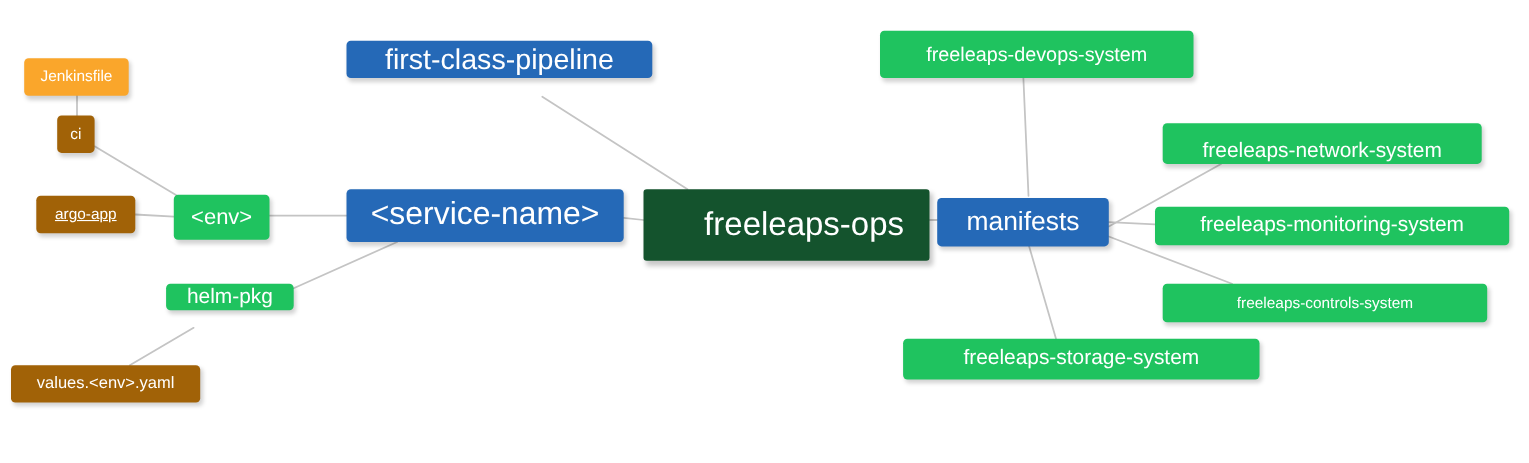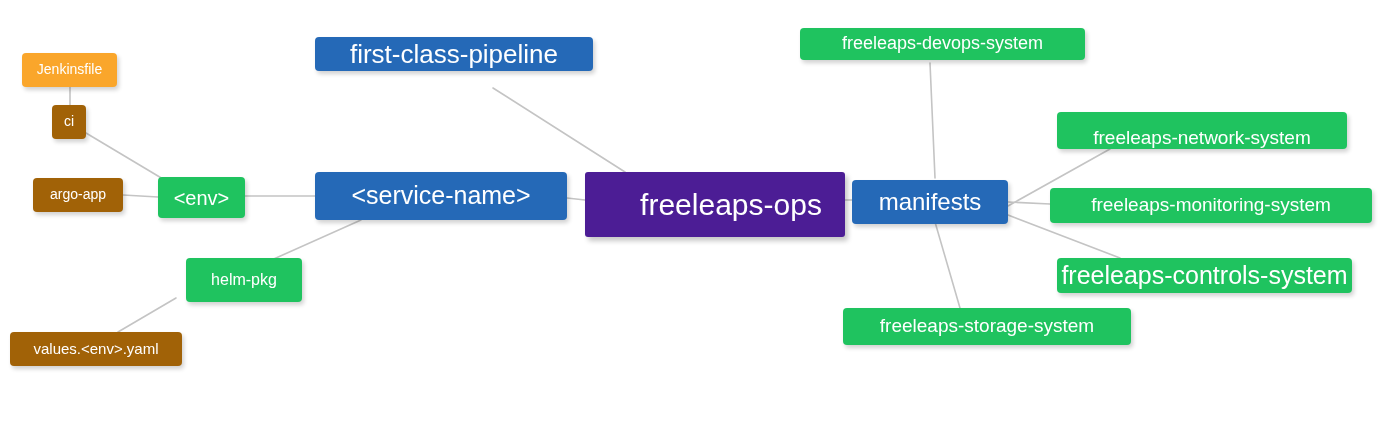--- a/index.html
+++ b/index.html
@@ -37,21 +37,21 @@
     color: #ffffff;
     white-space: nowrap;
     text-align: center;
     line-height: 1.1;
     box-shadow: 2px 3px 4px rgba(0,0,0,0.18);
     z-index: 2;
     cursor: pointer;
     user-select: none;
   }
   .node.root {
-    background: #4c1d95;
+    background: #14532d;
     border-radius: 3px;
     box-shadow: 3px 4px 5px rgba(0,0,0,0.22);
     padding-left: 32px;
   }
   .node.blue   { background: #2569b7; }
   .node.green  { background: #1fc35f; }
   .node.red    { background: #a16207; }
   .node.orange { background: #faa62b; }
 </style>
 </head>
@@ -74,53 +74,53 @@
       <line x1="1008" y1="215" x2="1120" y2="258" stroke="#c4c4c4" stroke-width="1.6" stroke-linecap="round"></line>
       <line x1="935" y1="222" x2="960" y2="308" stroke="#c4c4c4" stroke-width="1.6" stroke-linecap="round"></line>
     </svg>
   <div id="node-layer">
       <div class="node orange" style="left: 22px; top: 25px; width: 95px; height: 34px; font-size: 14px; margin-top: 28px;">
         <span>Jenkinsfile</span>
       </div>
       <div class="node red" style="left: 52px; top: 105px; width: 34px; height: 34px; font-size: 14px;">
         <span>ci</span>
       </div>
-      <div class="node red" style="left: 33px; top: 178px; width: 90px; height: 34px; font-size: 14px;">
+      <div class="node red" style="left: 33px; top: 178px; width: 90px; height: 34px; font-size: 14px; text-decoration: underline;">
         <span>argo-app</span>
       </div>
       <div class="node green" style="left: 158px; top: 177px; width: 87px; height: 41px; font-size: 20px;">
         <span>&lt;env&gt;</span>
       </div>
-      <div class="node green" style="left: 151px; top: 258px; width: 116px; height: 44px; font-size: 16px; margin-left: 35px;">
+      <div class="node green" style="left: 151px; top: 258px; width: 116px; height: 24px; font-size: 19px;">
         <span>helm-pkg</span>
       </div>
       <div class="node red" style="left: 10px; top: 332px; width: 172px; height: 34px; font-size: 15px;">
         <span>values.&lt;env&gt;.yaml</span>
       </div>
       <div class="node blue" style="left: 315px; top: 37px; width: 278px; height: 34px; font-size: 26px; justify-content: center;">
         <span>first-class-pipeline</span>
       </div>
-      <div class="node blue" style="left: 315px; top: 172px; width: 252px; height: 48px; font-size: 25px;">
+      <div class="node blue" style="left: 315px; top: 172px; width: 252px; height: 48px; font-size: 29px;">
         <span>&lt;service-name&gt;</span>
       </div>
       <div class="node root" style="left: 585px; top: 172px; width: 260px; height: 65px; font-size: 30px;">
         <span>freeleaps-ops</span>
       </div>
       <div class="node blue" style="left: 852px; top: 180px; width: 156px; height: 44px; font-size: 24px;">
         <span>manifests</span>
       </div>
-      <div class="node green" style="left: 800px; top: 28px; width: 285px; height: 32px; font-size: 18px;">
+      <div class="node green" style="left: 800px; top: 28px; width: 285px; height: 43px; font-size: 18px;">
         <span>freeleaps-devops-system</span>
       </div>
       <div class="node green" style="left: 1057px; top: 112px; width: 290px; height: 37px; font-size: 19px; align-items: flex-end;">
         <span>freeleaps-network-system</span>
       </div>
       <div class="node green" style="left: 1050px; top: 188px; width: 322px; height: 35px; font-size: 19px; text-align: center;">
         <span>freeleaps-monitoring-system</span>
       </div>
-      <div class="node green" style="left: 1057px; top: 258px; width: 295px; height: 35px; font-size: 25px;">
+      <div class="node green" style="left: 1057px; top: 258px; width: 295px; height: 35px; font-size: 14px;">
         <span>freeleaps-controls-system</span>
       </div>
-      <div class="node green" style="left: 843px; top: 308px; width: 288px; height: 37px; font-size: 19px;">
+      <div class="node green" style="left: 821px; top: 308px; width: 324px; height: 37px; font-size: 19px;">
         <span>freeleaps-storage-system</span>
       </div>
     </div>
 </div>
 
 </body></html>

